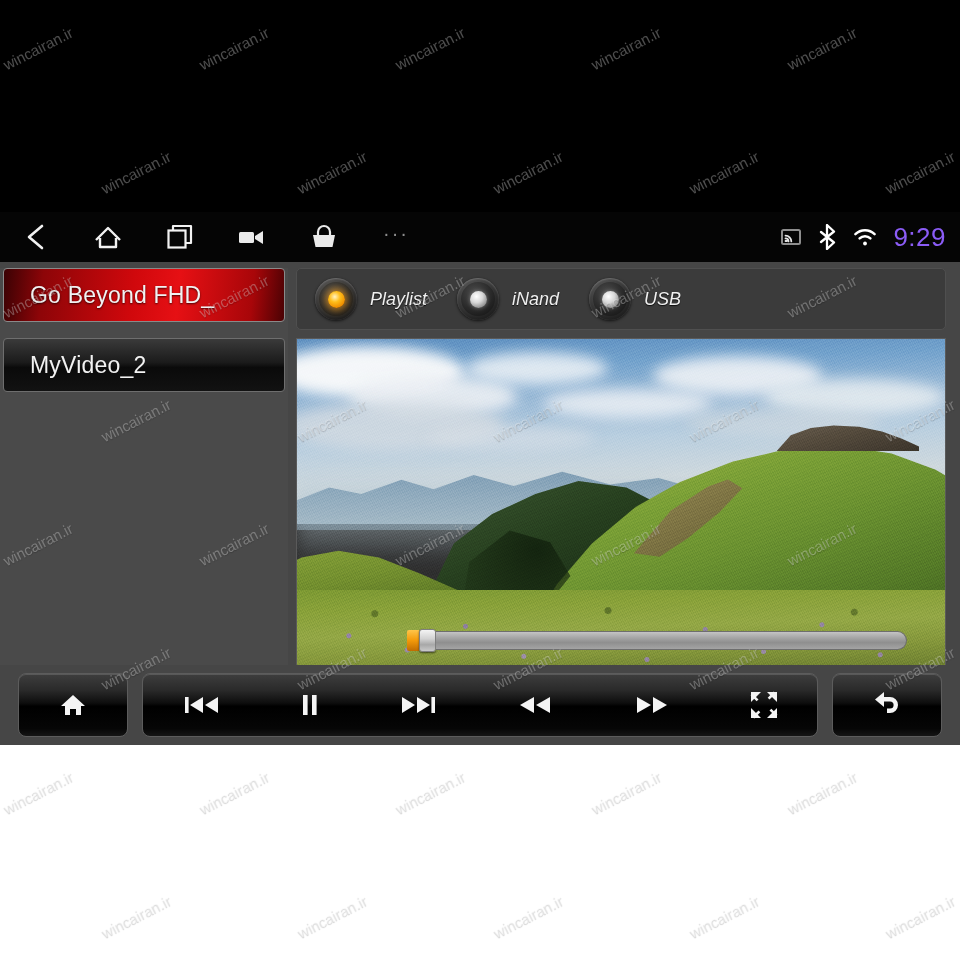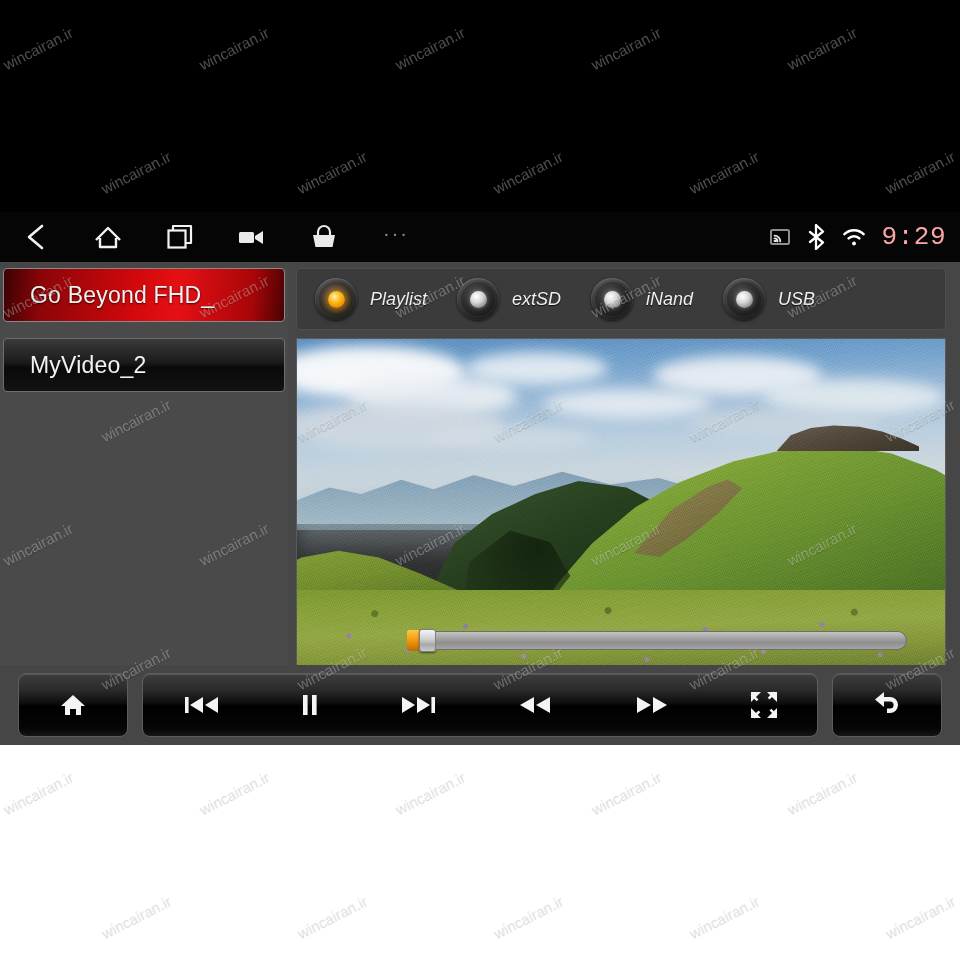--- a/index.html
+++ b/index.html
@@ -43,22 +43,22 @@
   .sb-left { display: flex; align-items: center; }
   .sb-btn {
     width: 72px; height: 50px;
     display: flex; align-items: center; justify-content: center;
   }
   .sb-right {
     position: absolute; right: 14px; top: 0; height: 50px;
     display: flex; align-items: center; gap: 14px;
   }
   .clock {
-    color: #fca5a5; font-size: 26px; letter-spacing: 0.5px;
-    font-family: Liberation Mono, monospace;
+    color: #8b5cf6; font-size: 26px; letter-spacing: 0.5px;
+    font-family: Liberation Sans, sans-serif;
   }
   .dots {
     color: #8d8d8d; font-size: 20px; letter-spacing: 2px;
     line-height: 8px; padding-bottom: 8px;
   }
 
   
   .sidebar {
     position: absolute; left: 0; top: 56px;
     width: 288px; height: 600px;
@@ -434,26 +434,20 @@
 
       <div class="srcbar">
 
         <div class="src-opt">
           <span class="radio on">
             <span class="dot"></span>
           </span>
           <span class="src-label">Playlist</span>
         </div>
 
-        <div class="src-opt">
-          <span class="radio">
-            <span class="dot"></span>
-          </span>
-          <span class="src-label">extSD</span>
-        </div>
 
         <div class="src-opt">
           <span class="radio">
             <span class="dot"></span>
           </span>
           <span class="src-label">iNand</span>
         </div>
 
         <div class="src-opt">
           <span class="radio">

